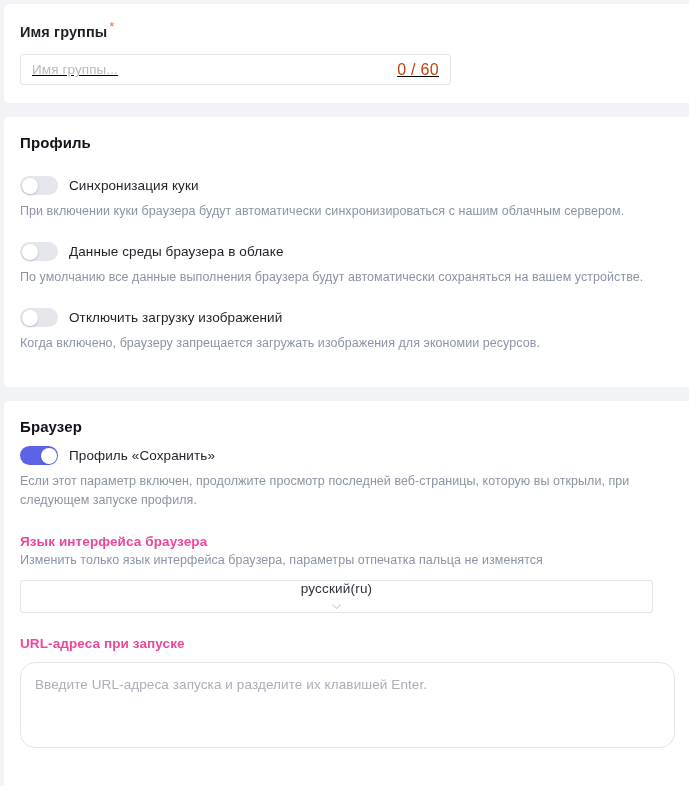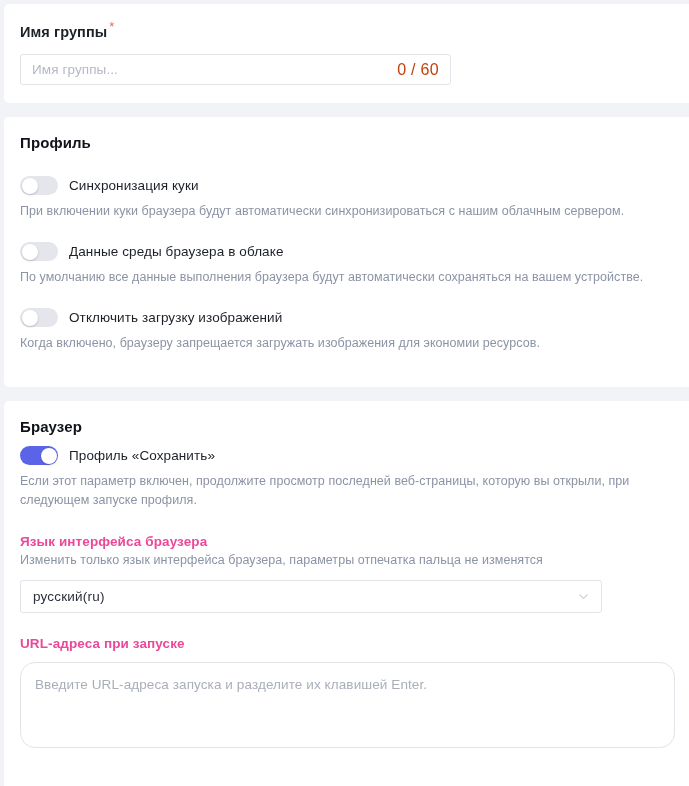--- a/index.html
+++ b/index.html
@@ -60,20 +60,21 @@
   .text-input {
     width: 431px;
     height: 31px;
     border: 1px solid #e2e4ea;
     border-radius: 3px;
     display: flex;
     align-items: center;
     padding: 0 11px;
     box-sizing: border-box;
     background: #fff;
+    text-decoration: underline;
   }
   .text-input .ph {
     flex: 1;
     font-size: 13.5px;
     color: #b4b9c4;
     letter-spacing: .1px;
   }
   .text-input .counter {
     font-size: 16px;
     color: #c2410c;
@@ -155,29 +156,30 @@
     font-weight: bold;
     color: #ec4899;
     margin: 0 0 2px 0;
     letter-spacing: .1px;
   }
 
   .lang-field { margin-top: 24px; }
 
   .select-box {
     margin-top: 10px;
-    width: 582px;
+    width: 633px;
     height: 33px;
     border: 1px solid #e2e4ea;
     border-radius: 3px;
     display: flex;
     align-items: center;
     padding: 0 12px;
     box-sizing: border-box;
     background: #fff;
+    flex-direction: column;
   }
   .select-box .value {
     flex: 1;
     font-size: 13.5px;
     color: #2b3039;
     letter-spacing: .2px;
   }
   .chev {
     width: 11px;
     height: 11px;

